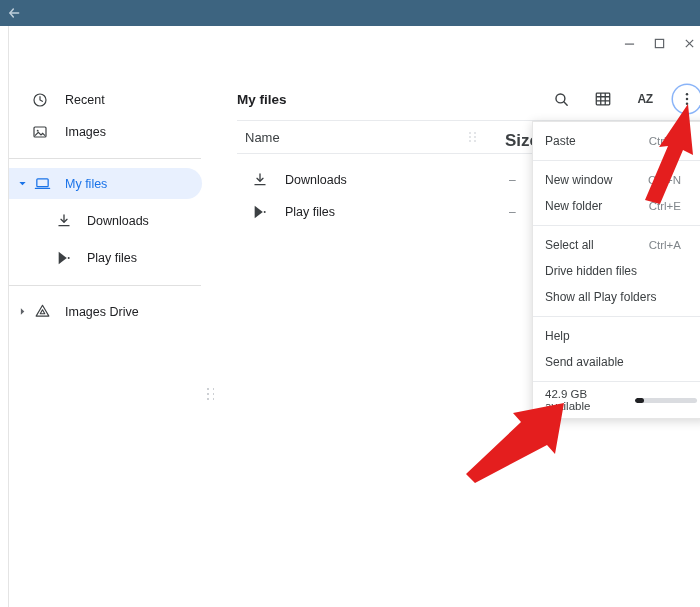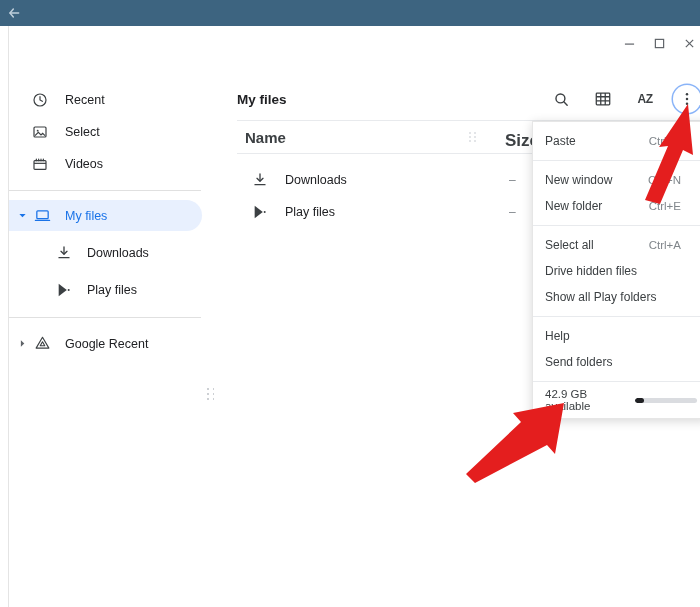--- a/index.html
+++ b/index.html
@@ -114,21 +114,21 @@
   }
   .tb-btn svg{ display:block; }
   .az-label{ font-size:12px; font-weight:bold; letter-spacing:-0.5px; }
 
   .list-head{
     position:absolute; left:23px; top:68px; right:0; height:34px;
     border-top:1px solid #e8eaed; border-bottom:1px solid #e8eaed;
     display:flex; align-items:center;
   }
   .col-name{
-    font-size:15px; font-weight:bold; color:#3c4043; margin-left:8px;
+    font-size:13px; font-weight:normal; color:#3c4043; margin-left:8px;
   }
   .col-grip{
     position:absolute; left:232px; top:11px;
     width:7px; height:11px;
     display:grid; grid-template-columns:2px 2px; grid-template-rows:2px 2px 2px;
     gap:2px 3px;
   }
   .col-grip i{ width:2px; height:2px; background:#dadce0; display:block; border-radius:50%; }
   .col-size{
     position:absolute; left:268px; top:10px;
@@ -242,33 +242,23 @@
 
 
       <div class="nav-item" style="margin-top:1px">
         <span class="ico">
           <svg width="16" height="16" viewBox="0 0 24 24" fill="none" stroke="currentColor" stroke-width="1.8">
             <rect x="3" y="4.5" width="18" height="15" rx="1.6"></rect>
             <circle cx="8.5" cy="10" r="1.4" fill="currentColor" stroke="none"></circle>
             <path d="M4.5 17.5l5-5 4 4 2.5-2.5 3.5 3.5"></path>
           </svg>
         </span>
-        <span class="lbl">Select</span>
-      </div>
-
-      <div class="nav-item" style="margin-top:1px">
-        <span class="ico">
-          <svg width="16" height="16" viewBox="0 0 24 24" fill="none" stroke="currentColor" stroke-width="1.8">
-            <rect x="3" y="7" width="18" height="13" rx="1.4"></rect>
-            <path d="M3 11h18"></path>
-            <path d="M6.5 7V4.6M10 7V4.6M13.5 7V4.6M17 7V4.6" stroke-linecap="round"></path>
-          </svg>
-        </span>
-        <span class="lbl">Videos</span>
-      </div>
+        <span class="lbl">Images</span>
+      </div>
+
 
       <div class="sb-divider" style="margin-top:11px;margin-bottom:9px"></div>
 
       <div class="nav-item selected has-twisty">
         <span class="twisty">
           <svg width="9" height="9" viewBox="0 0 10 10">
               <path d="M1.5 3.2 L5 7 L8.5 3.2 Z" fill="currentColor"></path>
             </svg>
         </span>
         <span class="ico">
@@ -308,21 +298,21 @@
           <svg width="9" height="9" viewBox="0 0 10 10">
               <path d="M3.2 1.5 L7 5 L3.2 8.5 Z" fill="currentColor"></path>
             </svg>
         </span>
         <span class="ico">
           <svg width="17" height="17" viewBox="0 0 24 24" fill="none" stroke="currentColor" stroke-width="1.6">
             <path d="M12 3.2 L21 18.5 H3 Z" stroke-linejoin="round"></path>
             <path d="M12 9.5 L15.2 15.2 H8.8 Z" stroke-linejoin="round"></path>
           </svg>
         </span>
-        <span class="lbl">Google Recent</span>
+        <span class="lbl">Images Drive</span>
       </div>
 
       <div class="grip">
         <i></i>
           <i></i>
           <i></i>
           <i></i>
           <i></i>
           <i></i>
       </div>
@@ -424,21 +414,21 @@
       <div class="menu-item">
         <span class="mlabel">Show all Play folders</span>
       </div>
 
       <div class="menu-sep"></div>
 
       <div class="menu-item">
         <span class="mlabel">Help</span>
       </div>
       <div class="menu-item">
-        <span class="mlabel">Send folders</span>
+        <span class="mlabel">Send available</span>
       </div>
 
       <div class="menu-sep"></div>
 
 
       <div class="storage-row">
         <span>42.9 GB available</span>
         <span class="storage-bar">
             <span style="width: 14%;"></span>
           </span>

